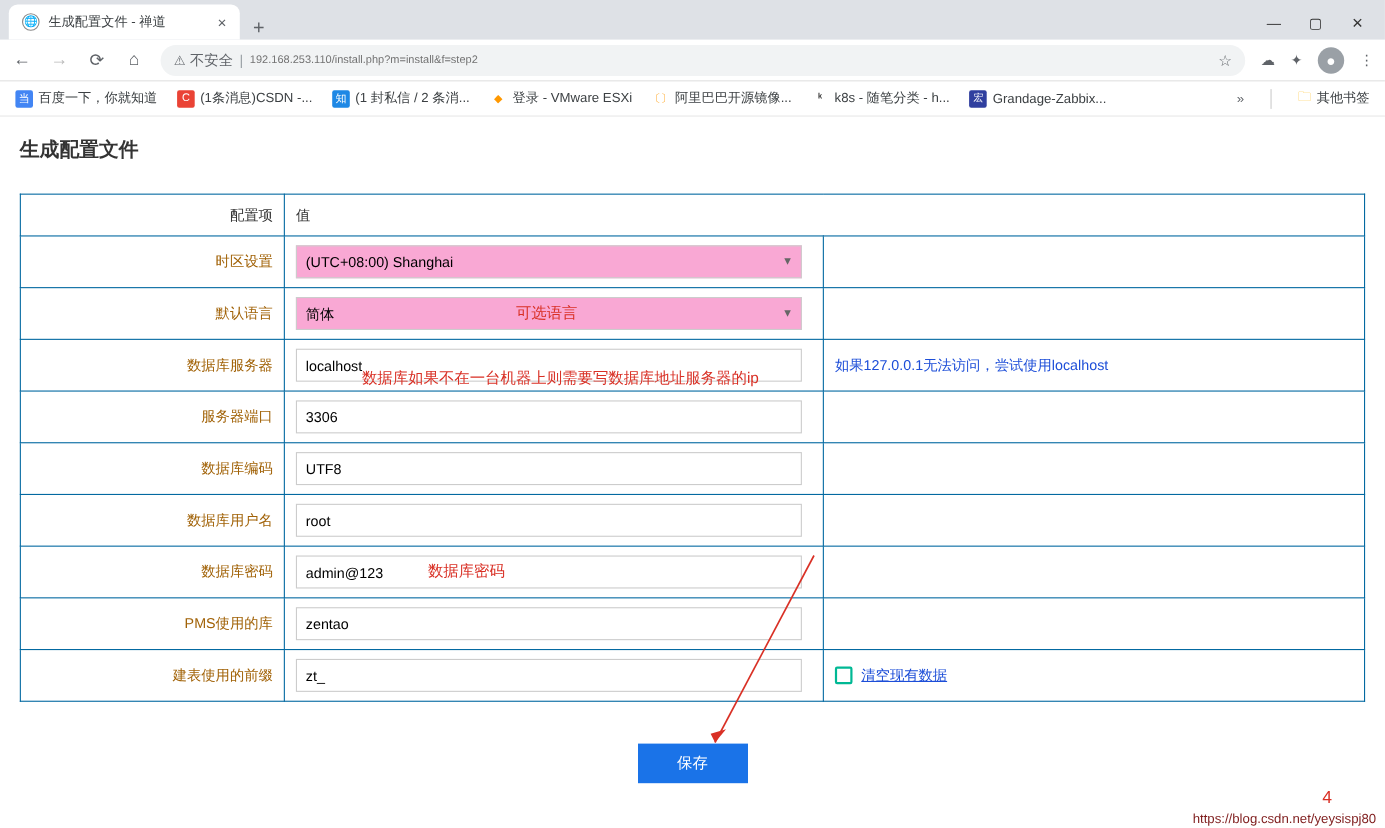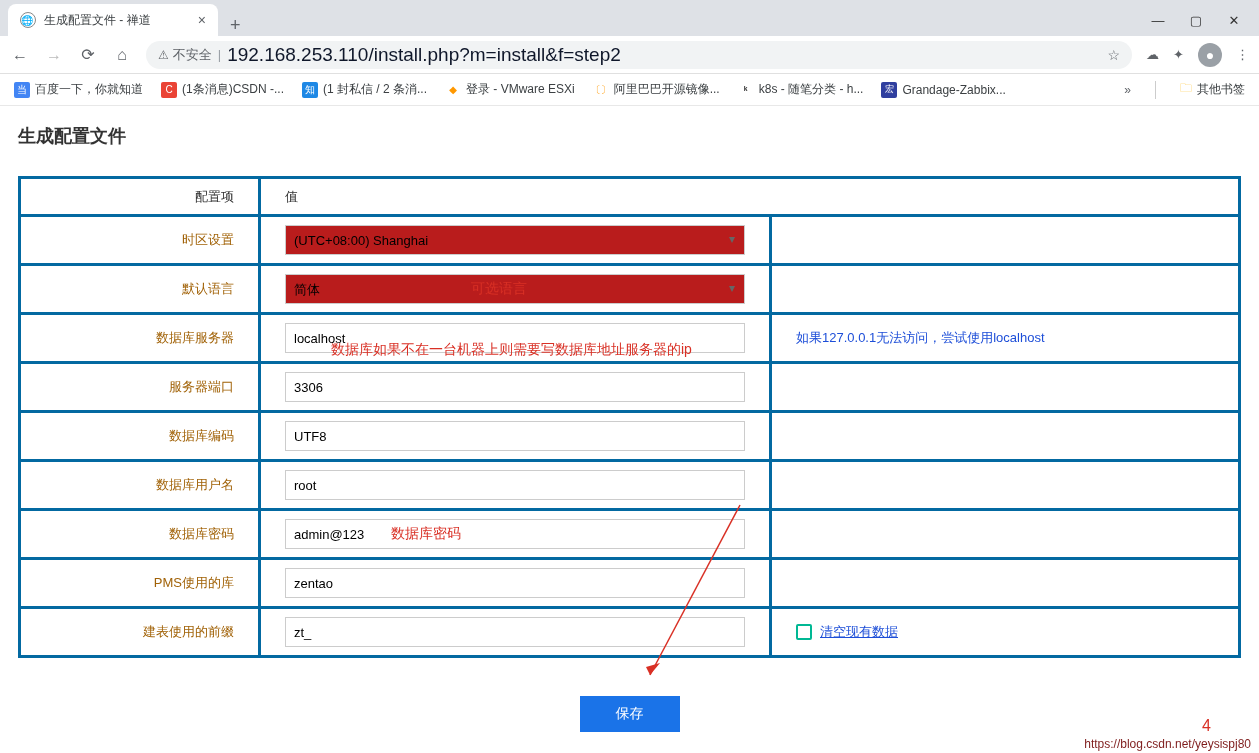--- a/index.html
+++ b/index.html
@@ -15,21 +15,21 @@
     .window-controls { margin-left: auto; display: flex; gap: 24px; padding: 0 18px 8px 0; color: #333; }
     .window-controls span { cursor: pointer; width: 14px; text-align: center; }
     
     .toolbar { height: 38px; display: flex; align-items: center; padding: 0 10px; gap: 14px; border-bottom: 1px solid #e0e0e0; }
     .nav-icon { color: #5f6368; font-size: 16px; cursor: pointer; width: 20px; text-align: center; }
     .nav-icon.disabled { color: #bbb; }
     .addr-bar { flex: 1; height: 28px; background: #f1f3f4; border-radius: 14px; display: flex; align-items: center; padding: 0 12px; gap: 6px; }
     .insecure { color: #5f6368; font-size: 13px; display: flex; align-items: center; gap: 4px; }
     .insecure::before { content: "⚠"; font-size: 12px; }
     .addr-sep { color: #9aa0a6; }
-    .url { color: #0f172a; font-size: 19px; }
+    .url { color: #737373; font-size: 10px; }
     .star-icon { margin-left: auto; color: #5f6368; font-size: 14px; cursor: pointer; }
     .ext-icons { display: flex; gap: 14px; color: #5f6368; align-items: center; }
     .ext-icons span { cursor: pointer; }
     .avatar-icon { width: 24px; height: 24px; background: #9aa0a6; border-radius: 50%; display: flex; align-items: center; justify-content: center; color: #fff; font-size: 14px; }
     
     .bookmarks { height: 32px; display: flex; align-items: center; padding: 0 14px; gap: 18px; font-size: 12px; color: #3c4043; border-bottom: 1px solid #e8e8e8; }
     .bm { display: flex; align-items: center; gap: 5px; cursor: pointer; white-space: nowrap; }
     .bm-icon { width: 16px; height: 16px; display: inline-flex; align-items: center; justify-content: center; font-size: 10px; border-radius: 2px; }
     .bm-icon.blue { background: #4285f4; color: #fff; }
     .bm-icon.red { background: #ea4335; color: #fff; }
@@ -40,28 +40,28 @@
     .bm-more { margin-left: auto; color: #5f6368; cursor: pointer; }
     .bm-right { display: flex; align-items: center; gap: 5px; cursor: pointer; }
     .bm-sep { border-left: 1px solid #ccc; height: 18px; margin: 0 6px; }
     .folder-icon { color: #ffc94a; }
     
     
     .page { padding: 18px; }
     .page-title { font-size: 18px; font-weight: bold; color: #333; margin-bottom: 28px; }
     
     .cfg-table { width: 100%; border-collapse: collapse; border: 1px solid #ddd; }
-    .cfg-table th, .cfg-table td { border: 3px solid #0369a1; padding: 8px 24px; vertical-align: middle; height: 46px; }
+    .cfg-table th, .cfg-table td { border: 1px solid #0369a1; padding: 8px 10px; vertical-align: middle; height: 46px; }
     .lbl-cell { width: 240px; text-align: right; padding-right: 18px; font-size: 13px; color: #a16207; font-weight: normal; }
     .head-row .lbl-cell, .head-row td { font-weight: normal; color: #333; height: 38px; }
     .val-cell { width: 490px; position: relative; }
     .extra-cell { font-size: 13px; color: #1d4ed8; }
     
     .ctrl { width: 460px; height: 30px; border: 1px solid #ccc; padding: 0 8px; font-size: 13px; font-family: inherit; background: #fff; }
-    select.ctrl { appearance: none; background: #b91c1c; padding-right: 24px; }
+    select.ctrl { appearance: none; background: #f9a8d4; padding-right: 24px; }
     .sel-wrap { position: relative; display: inline-block; }
     .sel-wrap::after { content: "▾"; position: absolute; right: 10px; top: 7px; color: #666; pointer-events: none; font-size: 12px; }
     
     .anno { position: absolute; color: #d93025; font-size: 14px; pointer-events: none; }
     .anno-lang { left: 210px; top: 14px; }
     .anno-db { left: 70px; top: 26px; white-space: nowrap; }
     .anno-pwd { left: 130px; top: 14px; }
     
     .chk-wrap { display: flex; align-items: center; gap: 8px; text-decoration: underline; }
     .chk-box { width: 16px; height: 16px; border: 2px solid #00b894; border-radius: 2px; }

